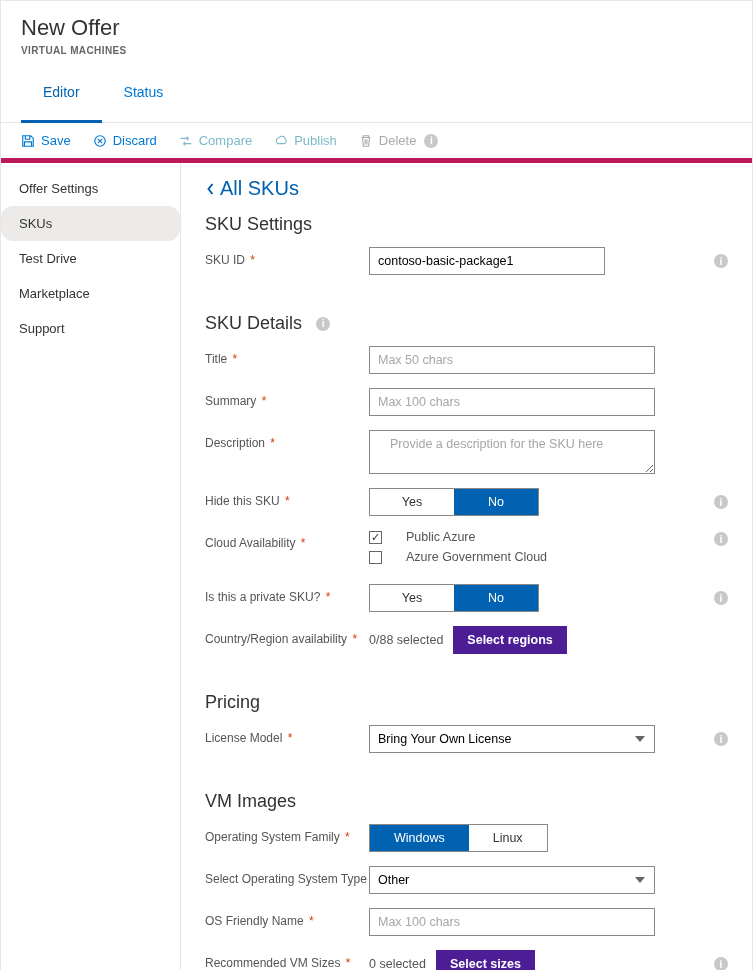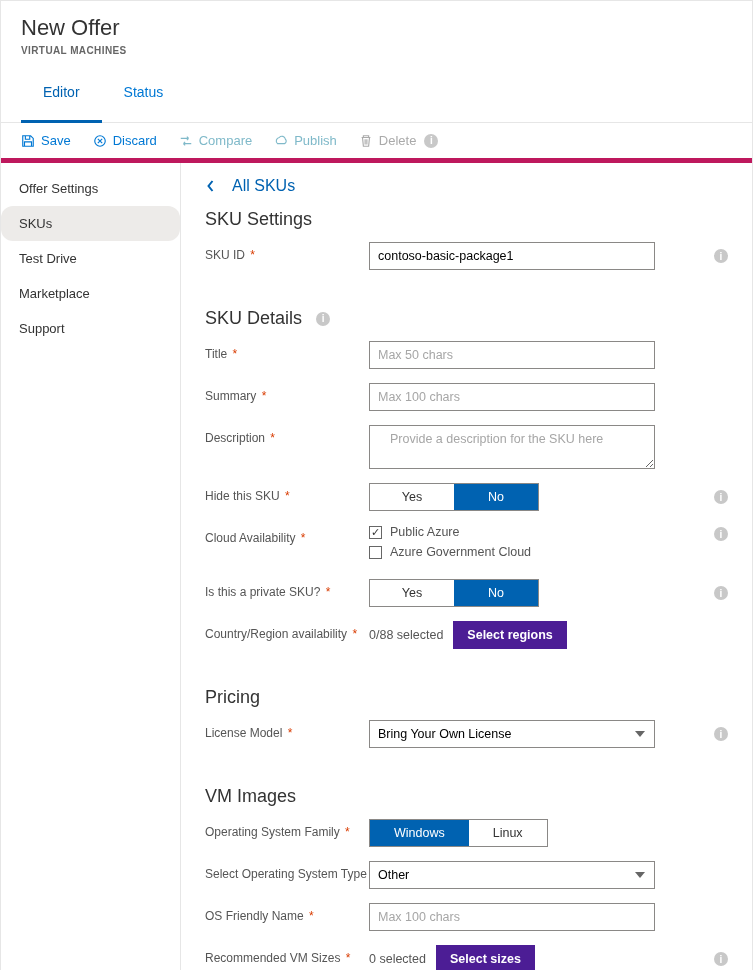--- a/index.html
+++ b/index.html
@@ -23,42 +23,42 @@
   .tbtn { display: flex; align-items: center; gap: 6px; font-size: 13px; cursor: pointer; }
   .tbtn.blue { color: #0078d4; }
   .tbtn.teal { color: #7fb9c9; }
   .tbtn.grey { color: #aaa; }
   .tbtn svg, .tbtn .glyph { width: 14px; height: 14px; flex-shrink: 0; }
   .body { display: flex; }
   .sidebar { width: 180px; border-right: 1px solid #e6e6e6; padding-top: 8px; min-height: 820px; }
   .side-item { padding: 10px 18px; font-size: 13px; color: #333; cursor: pointer; }
   .side-item.active { background: #edebe9; border-radius: 12px; }
   .main { flex: 1; padding: 14px 24px 30px 24px; }
-  .back { color: #0062b1; font-size: 16px; font-weight: 400; display: flex; align-items: center; gap: 16px; cursor: pointer; margin-bottom: 14px; }
+  .back { color: #0062b1; font-size: 20px; font-weight: 400; display: flex; align-items: center; gap: 4px; cursor: pointer; margin-bottom: 14px; }
   h2.sect { font-size: 18px; font-weight: 400; margin: 8px 0 12px 0; display:flex; align-items:center; gap:6px;}
   .row { display: flex; align-items: flex-start; margin-bottom: 14px; }
   .lbl { width: 164px; font-size: 12px; color: #555; padding-top: 6px; }
   .req { color: #d83b01; margin-left: 2px; }
   .ctrl { flex: 1; display:flex; align-items:center; }
   .ctrl-inner { flex:1; }
   input[type=text], textarea, select {
     width: 286px; max-width: 286px;
     font-family: inherit; font-size: 12.5px;
     padding: 6px 8px; border: 1px solid #8a8886; background: #fff;
   }
-  input.wide, select.wide { width: 286px; }
+  input.wide, select.wide { width: 236px; }
   textarea { height: 44px; resize: both; padding-left: 20px; }
   ::placeholder { color: #a6a6a6; }
   .info { width:14px; height:14px; border-radius:50%; background:#c8c8c8; color:#fff; font-size:10px; font-weight:700; display:inline-flex; align-items:center; justify-content:center; margin-left:8px; flex-shrink:0; }
   .info::before { content:"i"; }
   .info-right { margin-left:auto; }
   .toggle { display:flex; border:1px solid #8a8886; overflow:hidden; width:fit-content; }
   .toggle .opt { padding:6px 24px; font-size:12.5px; cursor:pointer; background:#fff; color:#333; user-select:none; }
   .toggle .opt.sel { background:#0062b1; color:#fff; }
-  .chk-row { display:flex; align-items:center; gap:8px; font-size:12.5px; margin-bottom:6px; color:#555;}
+  .chk-row { display:flex; align-items:center; gap:24px; font-size:12.5px; margin-bottom:6px; color:#555;}
   .chk { width:13px; height:13px; border:1px solid #666; display:inline-flex; align-items:center; justify-content:center; }
   .chk.checked::after { content:"✓"; font-size:11px; color:#333; line-height:1; }
   .inline-val { font-size:12.5px; color:#555; margin-right:10px; }
   .btn-primary { background:#4c1d95; color:#fff; border:none; padding:7px 14px; font-size:12.5px; font-weight:600; cursor:pointer; }
   .sel-wrap { position:relative; width:286px; }
   .sel-wrap select { appearance:none; -webkit-appearance:none; padding-right:28px; width:100%; max-width:none; }
   .sel-wrap::after { content:""; position:absolute; right:10px; top:50%; width:0;height:0; border-left:5px solid transparent; border-right:5px solid transparent; border-top:6px solid #666; transform:translateY(-50%); pointer-events:none;}
   .spacer-block { height: 16px; }
 </style>
 </head>

